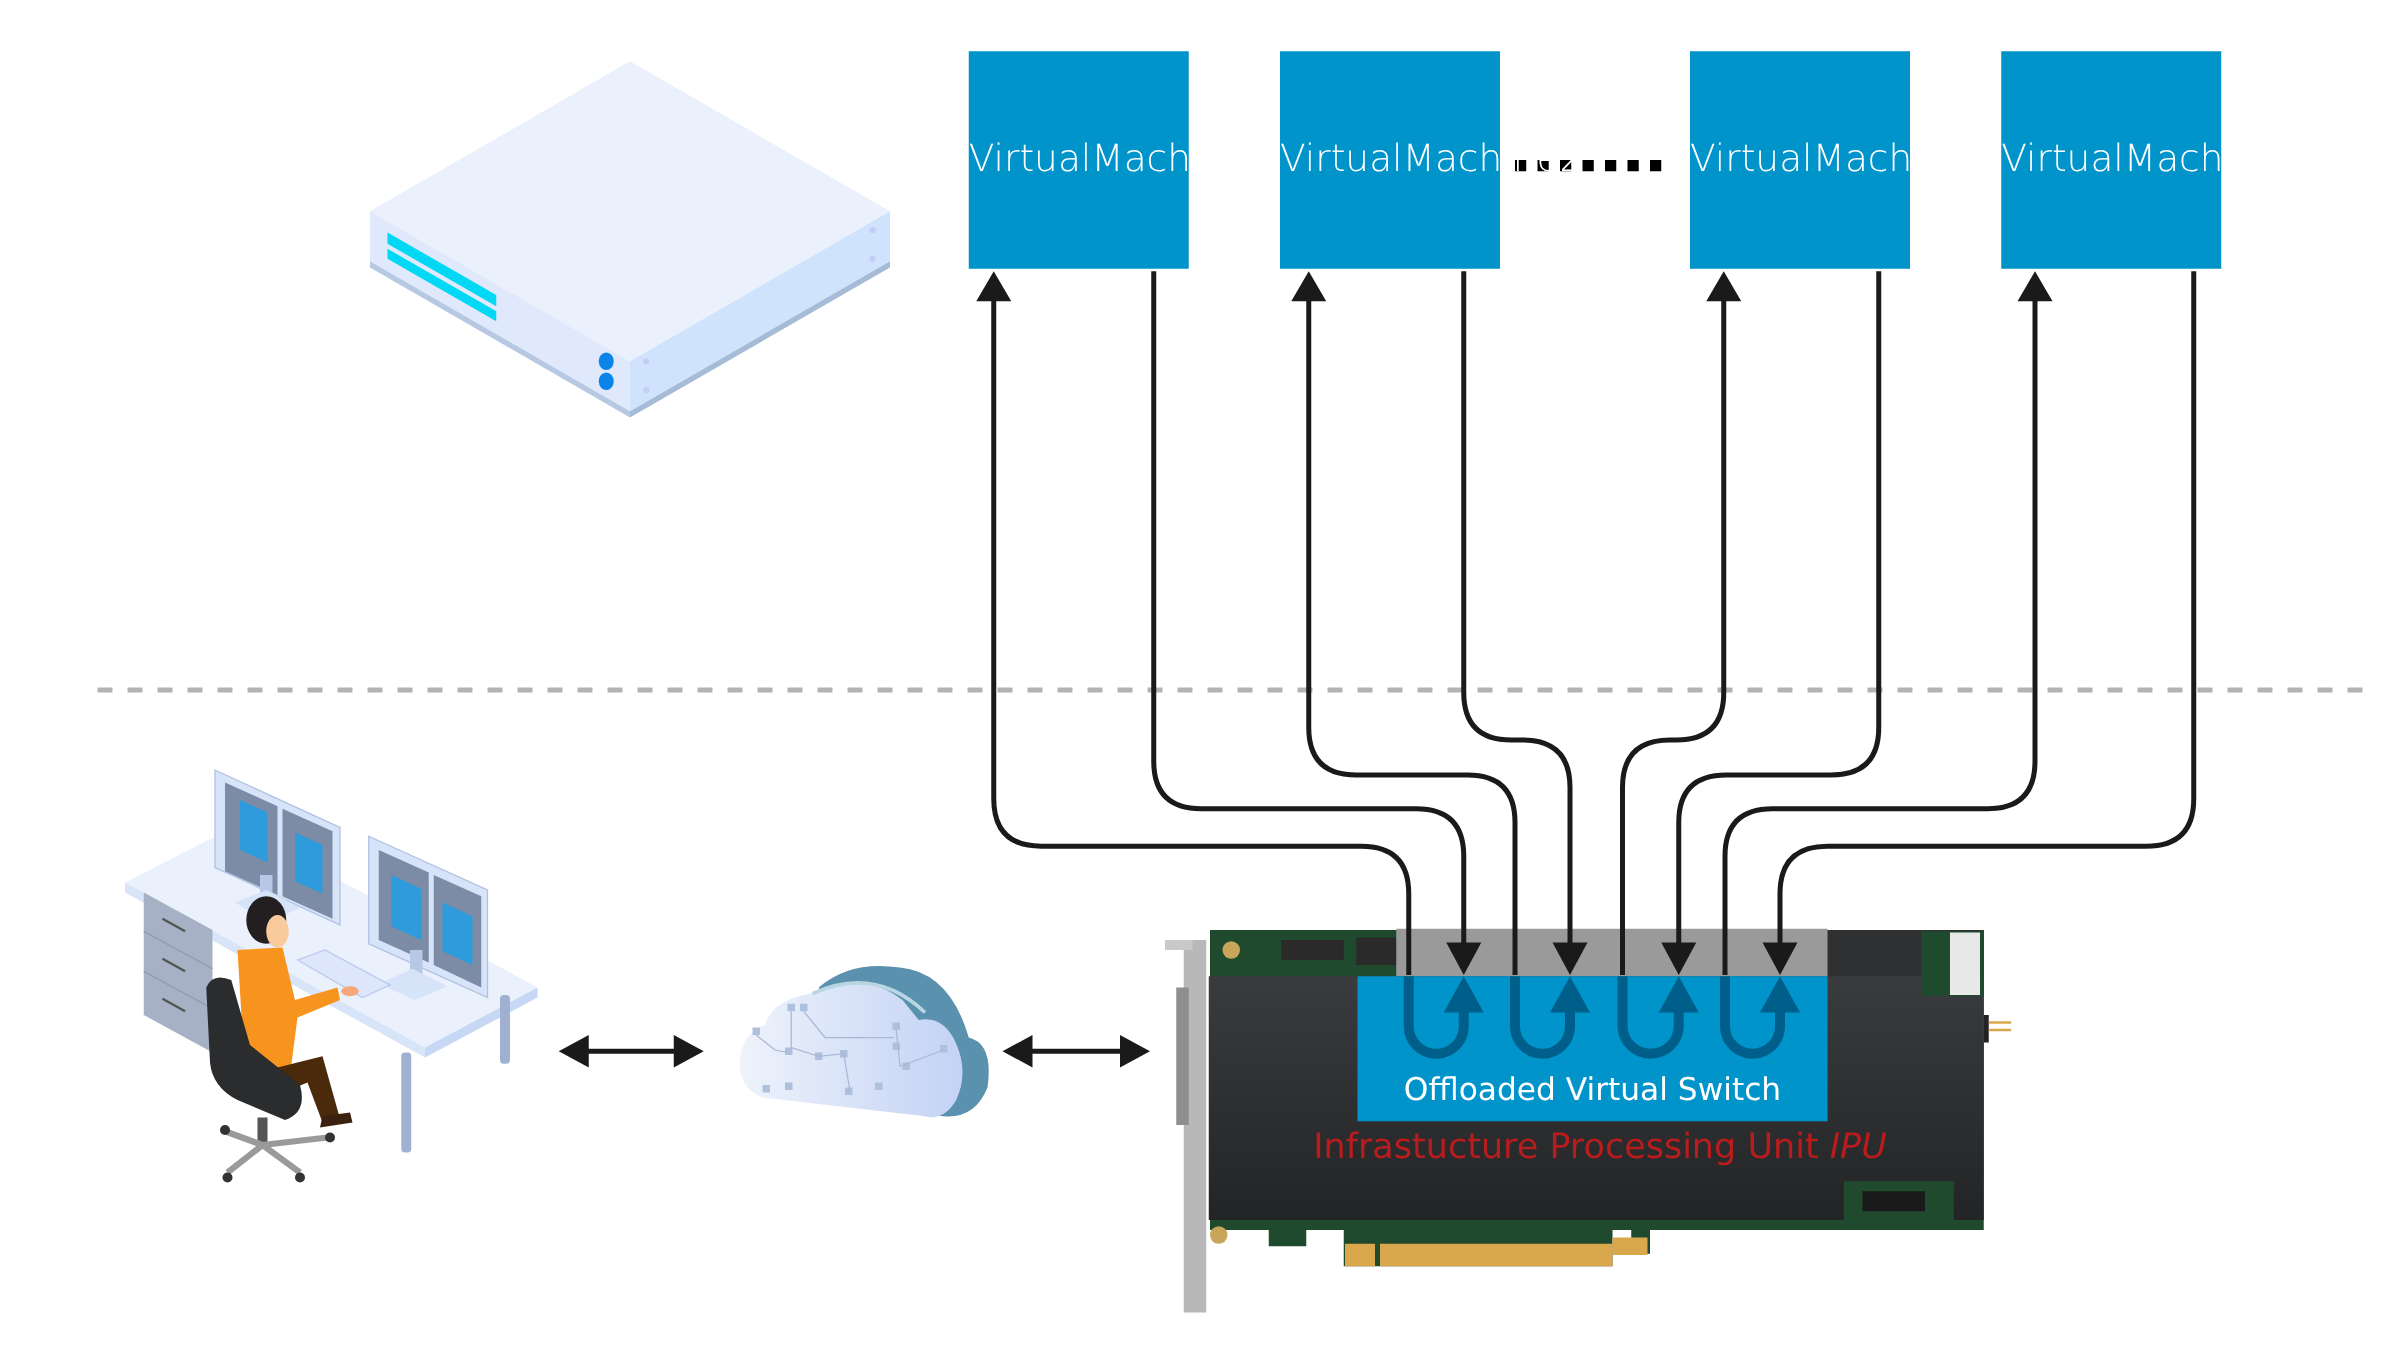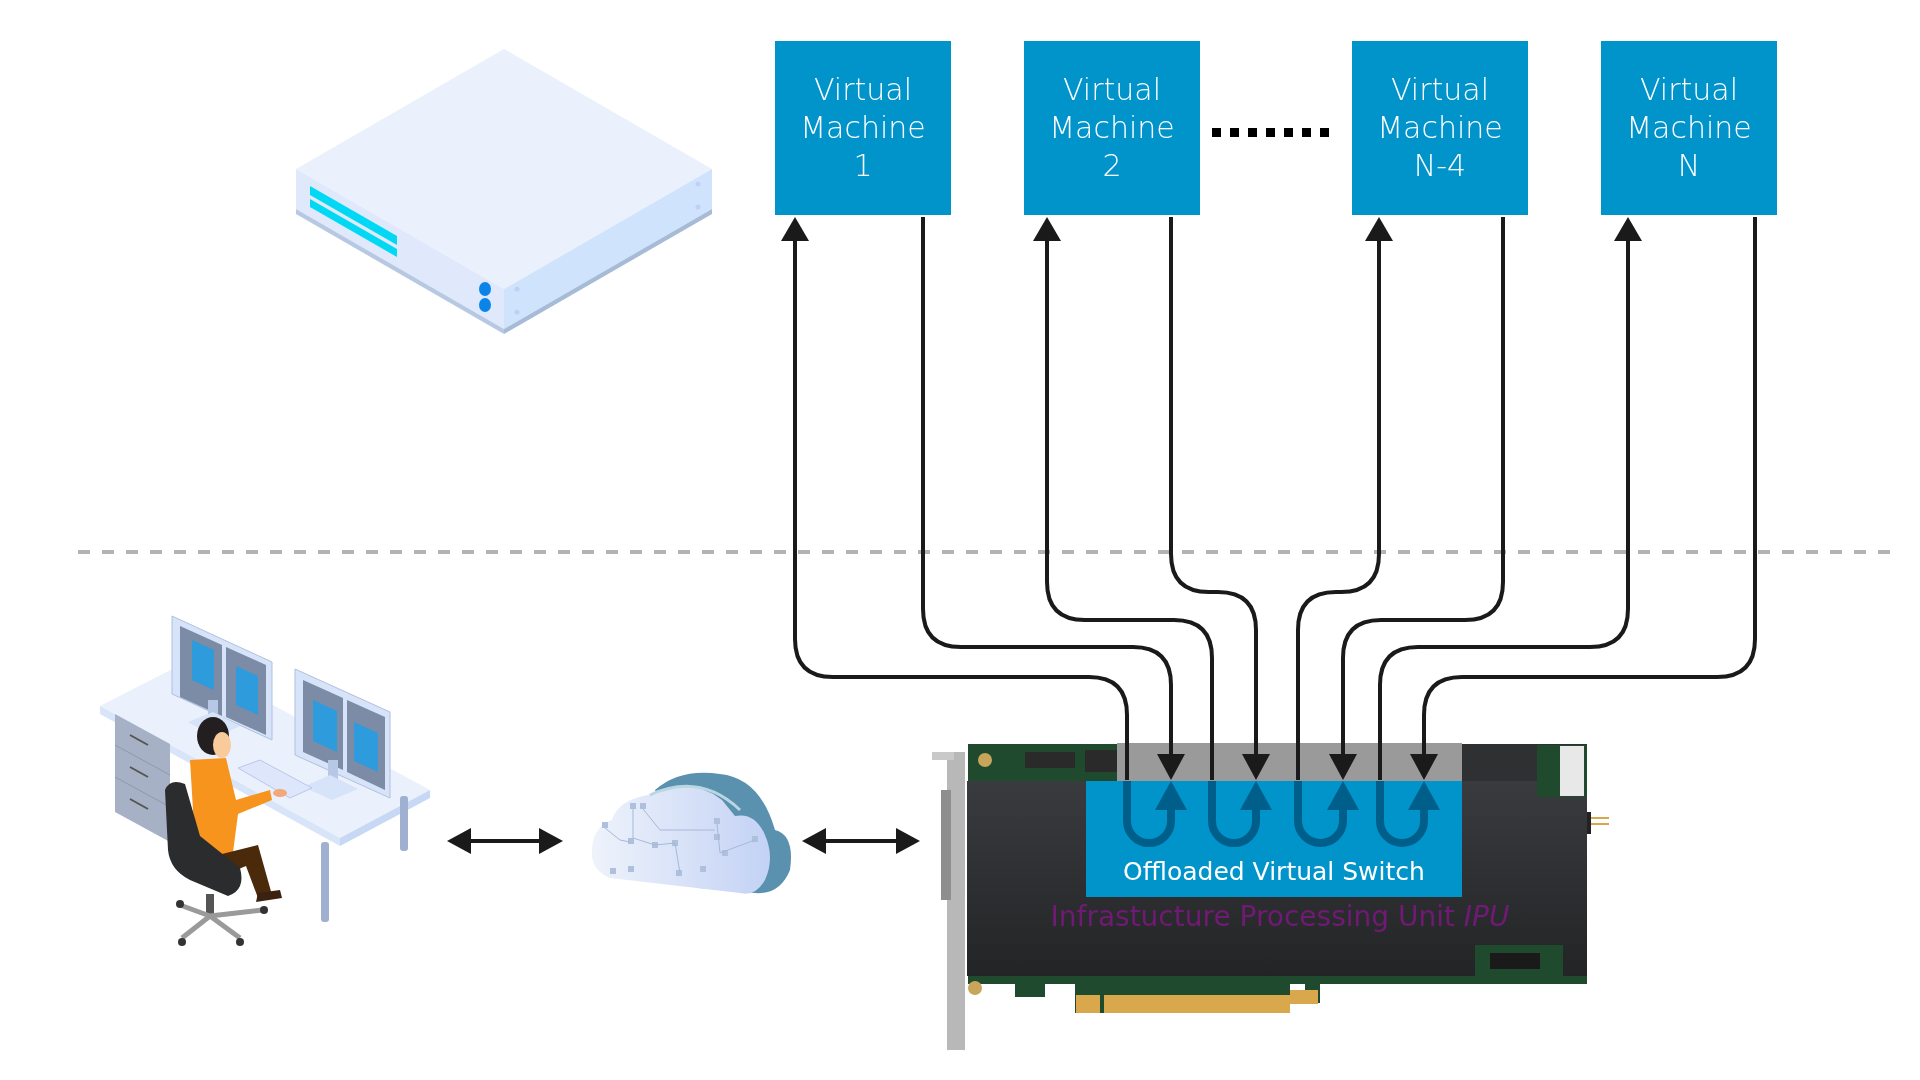--- a/index.html
+++ b/index.html
@@ -1,26 +1,26 @@
 <!DOCTYPE html>
 <html><head>
 <meta charset="utf-8">
 <style>
   html, body { margin:0; padding:0; background:#ffffff; }
   body { width:1920px; height:1080px; position:relative; overflow:hidden;
          font-family:"DejaVu Sans", "Liberation Sans", sans-serif; }
   #stage { position:absolute; left:0; top:0; width:1920px; height:1080px; }
   .vm-box { position:absolute; top:41px; width:176px; height:174px; background:#0194CA;
-            color:#ffffff; display:flex; flex-direction:column; align-items:center; justify-content:center;
+            color:#ffffff; display:flex; flex-direction:row; align-items:center; justify-content:space-between;
             font-size:30px; line-height:38px; text-align:center; font-weight:300; }
   .vm-box span { display:block; }
   .label-switch { position:absolute; left:1086px; top:857px; width:376px; text-align:center;
                   color:#ffffff; font-size:25px; }
   .label-ipu { position:absolute; left:1000px; top:900px; width:560px; text-align:center;
-               color:#701a75; font-size:28px; white-space:nowrap; }
+               color:#b91c1c; font-size:28px; white-space:nowrap; }
   .label-ipu i { font-style:italic; }
 </style>
 </head>
 <body>
 
 <div id="stage">
 <svg width="1920" height="1080" viewBox="0 0 1920 1080" style="position:absolute;left:0;top:0">
   <defs>
     <linearGradient id="hsGrad" x1="0" y1="0" x2="0" y2="1">
       <stop offset="0" stop-color="#3a3b3e"></stop>

